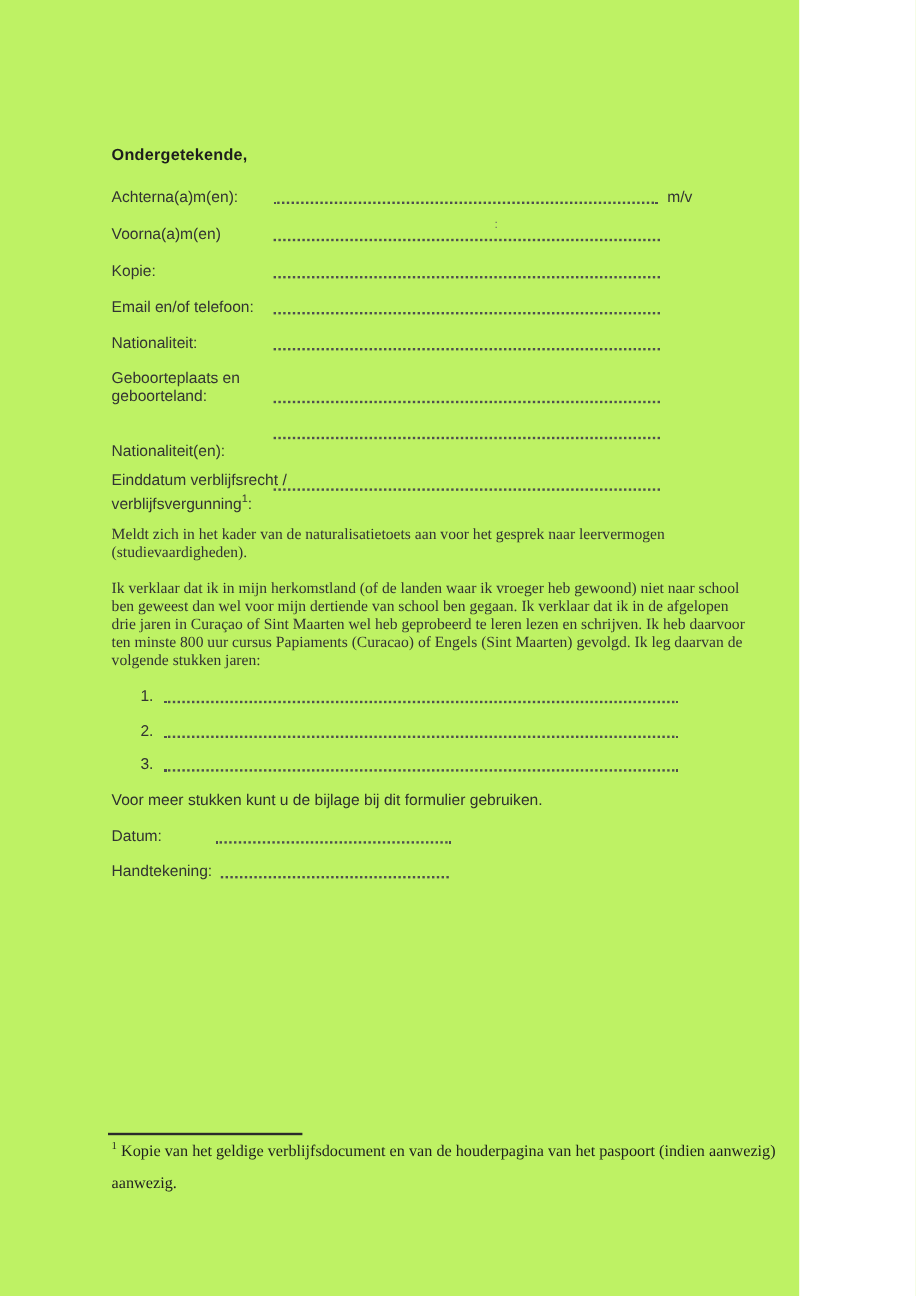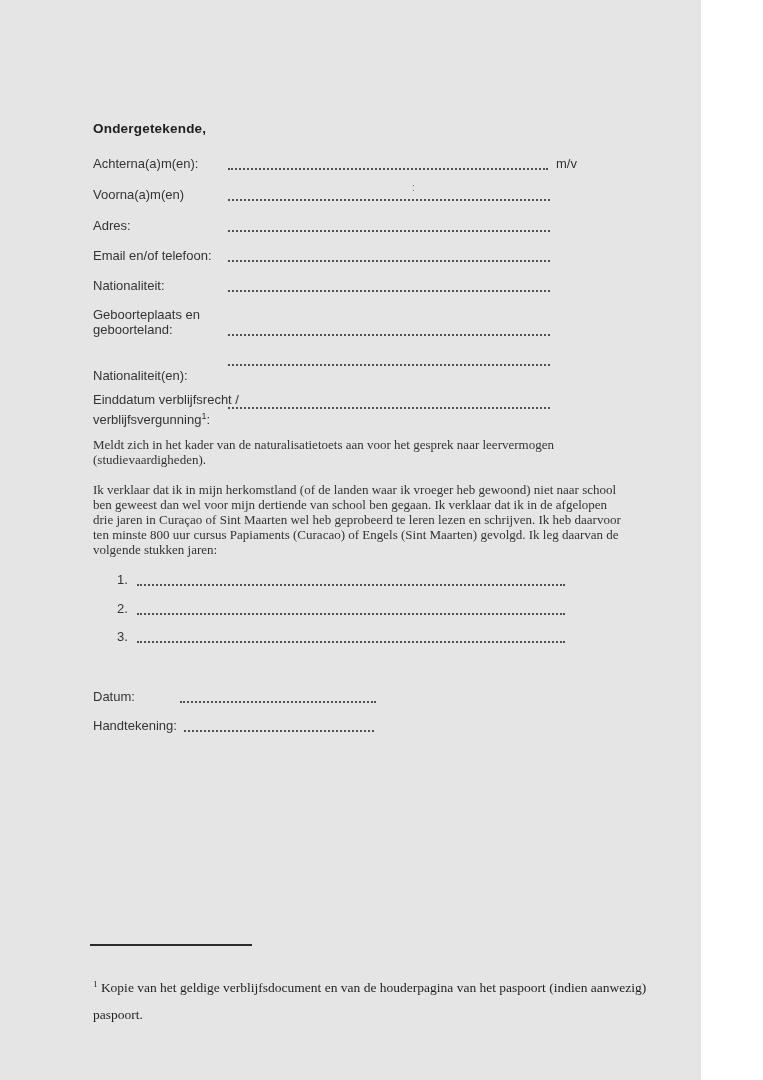--- a/index.html
+++ b/index.html
@@ -1,25 +1,24 @@
 <!DOCTYPE html>
 <html><head>
 <meta charset="utf-8">
 <style>
   html, body { margin: 0; padding: 0; background: #ffffff; }
   .page {
     position: relative;
     width: 666px;
     height: 1080px;
-    background: #e5e5e5;
+    background: #bef264;
     font-family: "Liberation Sans", sans-serif;
     font-size: 13px;
     color: #2f2f2f;
     overflow: hidden;
-    padding-left: 35px;
   }
   .abs { position: absolute; white-space: nowrap; }
   .heading { font-weight: bold; font-size: 13.5px; color: #1d1d1d; letter-spacing: 0.2px; }
   .lbl { color: #333333; }
   .leader {
     position: absolute;
     height: 11px;
     border-bottom: 2px dotted #4f4f4f;
   }
   .mid-mark { font-size: 10px; color: #6a6a6a; }
@@ -28,21 +27,20 @@
   .footnote-rule {
     position: absolute;
     width: 162px;
     border-top: 2px solid #2b2b2b;
     height: 0;
   }
   .footnote {
     font-family: "Liberation Serif", serif;
     font-size: 13.5px;
     color: #1f1f1f;
-    margin-top: 29px;
   }
   sup.fn { font-size: 9px; vertical-align: super; line-height: 0; }
 </style>
 </head>
 <body>
 
 <div class="page">
 
   <div class="abs heading" style="left:93px; top:121px">Ondergetekende,</div>
 
@@ -52,21 +50,21 @@
     <span class="abs lbl" style="left:556px; top:156px">m/v</span>
   </div>
 
   <div>
     <span class="abs lbl" style="left:93px; top:187px">Voorna(a)m(en)</span>
     <span class="leader" style="left:228px; top:188px; width:322px"></span>
     <span class="abs mid-mark" style="left:412px; top:182px">:</span>
   </div>
 
   <div>
-    <span class="abs lbl" style="left:93px; top:218px">Adres:</span>
+    <span class="abs lbl" style="left:93px; top:218px">Kopie:</span>
     <span class="leader" style="left:228px; top:219px; width:322px"></span>
   </div>
 
   <div>
     <span class="abs lbl" style="left:93px; top:248px">Email en/of telefoon:</span>
     <span class="leader" style="left:228px; top:249px; width:322px"></span>
   </div>
 
   <div>
     <span class="abs lbl" style="left:93px; top:278px">Nationaliteit:</span>
@@ -111,31 +109,32 @@
     <div>
       <span class="abs list-num" style="left:117px; top:601px">2.</span>
       <span class="leader" style="left:137px; top:602px; width:428px"></span>
     </div>
     <div>
       <span class="abs list-num" style="left:117px; top:629px">3.</span>
       <span class="leader" style="left:137px; top:630px; width:428px"></span>
     </div>
   </div>
 
+  <div class="abs" style="left:93px; top:659px">Voor meer stukken kunt u de bijlage bij dit formulier gebruiken.</div>
 
   <div>
     <span class="abs lbl" style="left:93px; top:689px">Datum:</span>
     <span class="leader" style="left:180px; top:690px; width:196px"></span>
   </div>
 
   <div>
     <span class="abs lbl" style="left:93px; top:718px">Handtekening:</span>
     <span class="leader" style="left:184px; top:719px; width:190px"></span>
   </div>
 
   <div class="footnote-rule" style="left:90px; top:944px"></div>
 
   <div>
     <div class="abs footnote" style="left:93px; top:951px"><sup class="fn">1</sup><span> Kopie van het geldige verblijfsdocument en van de houderpagina van het paspoort (indien aanwezig)</span></div>
-    <div class="abs footnote" style="left:93px; top:978px">paspoort.</div>
+    <div class="abs footnote" style="left:93px; top:978px">aanwezig.</div>
   </div>
 
 </div>
 
 </body></html>

